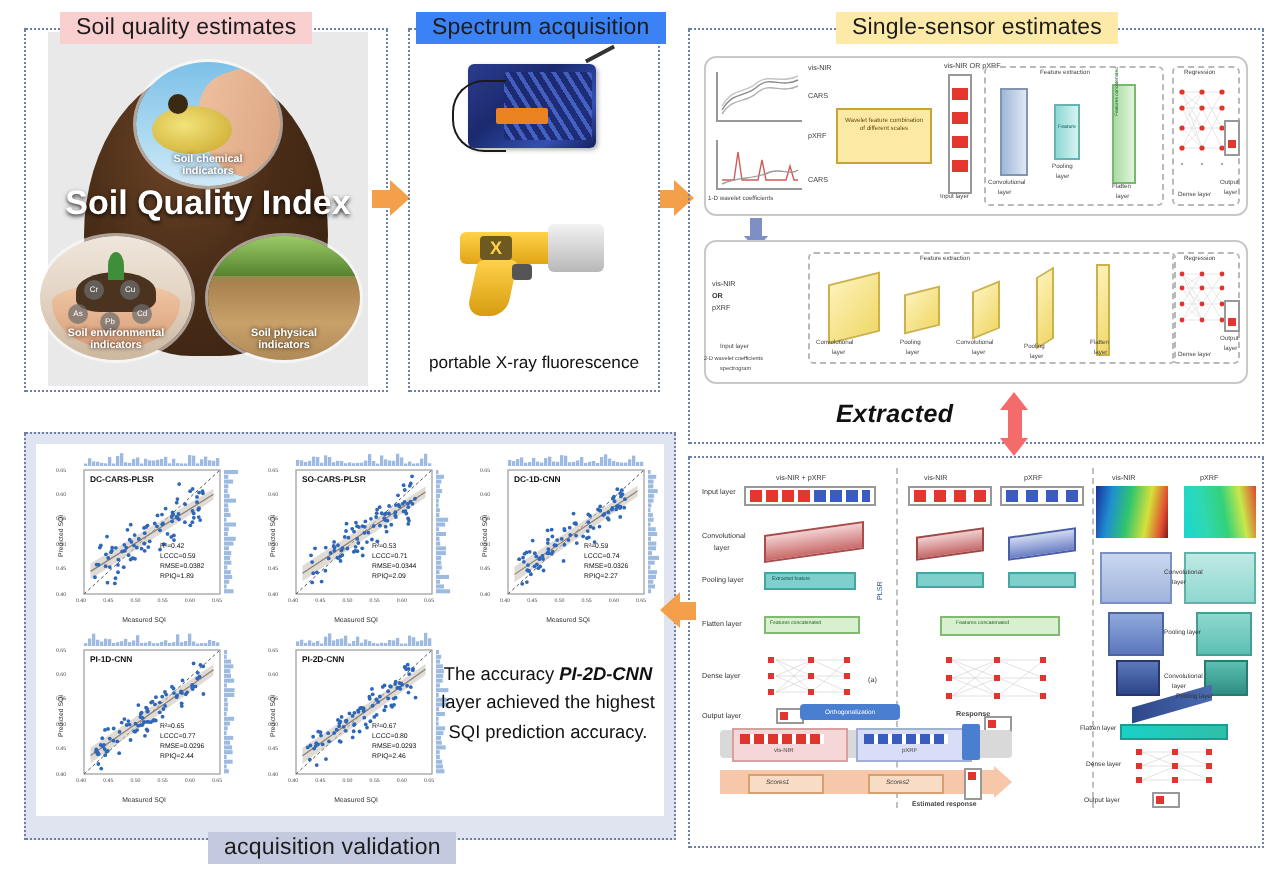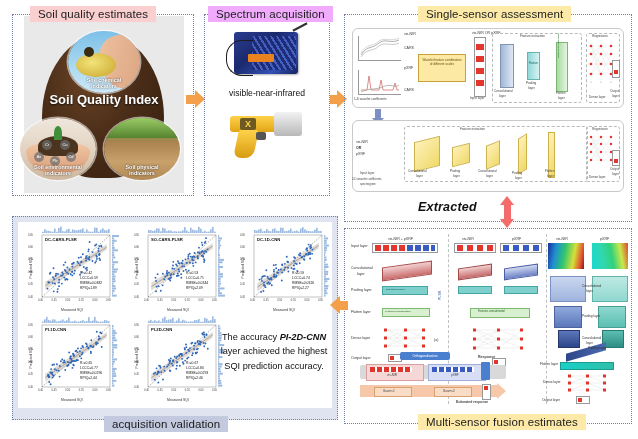--- a/index.html
+++ b/index.html
@@ -2,34 +2,34 @@
 <html><head>
 <meta charset="utf-8">
 <style>
   html,body{margin:0;padding:0;background:#ffffff;}
   body{font-family:"Liberation Sans","DejaVu Sans",sans-serif;}
   #page{position:relative;width:638px;height:439px;overflow:hidden;background:#fff;}
   .dash-box{position:absolute;border:1.5px dotted #6f7fa8;box-sizing:border-box;}
   .hdr{position:absolute;font-size:11.5px;color:#1c1c1c;padding:2px 8px;
        white-space:nowrap;letter-spacing:.1px;z-index:6;}
   .hdr.pink{background:#f9cfcf;}
-  .hdr.green{background:#f0abfc;}
+  .hdr.green{background:#3b82f6;}
   .hdr.yellow{background:#fdeaa8;}
   .hdr.blue{background:#c3c9de;}
 
   
   #p1-bg{position:absolute;left:24px;top:16px;width:160px;height:177px;background:#e9e9e9;}
   .soilmound{position:absolute;border-radius:50% 50% 44% 44%/58% 58% 42% 42%;
      background:radial-gradient(ellipse at 38% 28%, #6b4426 0%, #4a2d18 45%, #35200f 100%);}
   .photocircle{position:absolute;border-radius:50%;overflow:hidden;
      box-shadow:0 0 0 1.5px rgba(255,255,255,.55);}
   .pc-label{position:absolute;left:0;right:0;bottom:4px;text-align:center;color:#fff;
      font-size:5.4px;font-weight:bold;line-height:1.15;text-shadow:0 0 2px rgba(0,0,0,.85);}
   #sqi-title{position:absolute;left:28px;top:92px;width:152px;text-align:center;color:#fff;
-     font-size:13px;font-weight:bold;text-shadow:0 1px 2px rgba(0,0,0,.8);z-index:4;}
+     font-size:17px;font-weight:bold;text-shadow:0 1px 2px rgba(0,0,0,.8);z-index:4;}
 
   
   #pc-chem{left:68px;top:31px;width:72px;height:62px;
      background:linear-gradient(#7dc0e8 0%,#a9d8f0 55%,#cfe8f6 100%);}
   #pc-chem .hand{position:absolute;right:-4px;top:4px;width:44px;height:54px;
      background:linear-gradient(120deg,#f0c3a2,#d9a07c);border-radius:46% 30% 38% 50%;transform:rotate(-18deg);}
   #pc-chem .vial{position:absolute;left:8px;top:22px;width:40px;height:24px;
      background:radial-gradient(ellipse at 40% 40%,#f2e37a,#c9a52a);border-radius:50%;}
   #pc-chem .drop{position:absolute;left:16px;top:16px;width:10px;height:10px;background:#3a2a12;border-radius:50%;}
 
@@ -168,37 +168,37 @@
   <div class="dash-box" style="left:204px;top:14px;width:126px;height:182px;"></div>
   <div class="hdr green" style="left:208px;top:6px;">Spectrum acquisition</div>
 
   <div id="vnir-dev">
     <div class="body"></div>
       <div class="fan"></div>
       <div class="badge"></div>
     <div class="cable"></div>
       <div class="whip"></div>
   </div>
-  <div class="caption" style="left:204px;top:88px;width:126px;">visible-near-infrared</div>
 
   <div id="pxrf-dev">
     <div class="barrel"></div>
     <div class="xbox">X</div>
     <div class="head"></div>
       <div class="grip"></div>
       <div class="trig"></div>
   </div>
+  <div class="caption" style="left:202px;top:176px;width:130px;">portable X-ray fluorescence</div>
 
   <div style="position:absolute;left:330px;top:90px;">
     <div class="arrow-body" style="left:0;top:5px;width:8px;height:9px;"></div>
     <div class="arrow-head" style="left:7px;top:0;"></div>
   </div>
 
   <div class="dash-box" style="left:344px;top:14px;width:288px;height:208px;"></div>
-  <div class="hdr yellow" style="left:418px;top:6px;">Single-sensor assessment</div>
+  <div class="hdr yellow" style="left:418px;top:6px;">Single-sensor estimates</div>
 
   <div class="subbox" style="left:352px;top:28px;width:272px;height:80px;"></div>
 
   <div class="spect" style="left:358px;top:36px;width:42px;height:24px;border-left:.6px solid #999;border-bottom:.6px solid #999;overflow:hidden;">
     <svg width="42" height="24" viewBox="0 0 42 24">
       <path d="M2,19 C8,9 14,13 20,7 C26,2 32,8 40,4" fill="none" stroke="#8a8a8a" stroke-width=".7"></path>
       <path d="M2,21 C8,12 14,16 20,10 C26,5 32,11 40,7" fill="none" stroke="#b0b0b0" stroke-width=".7"></path>
       <path d="M2,17 C8,7 14,11 20,5 C26,1 32,6 40,2" fill="none" stroke="#c4c4c4" stroke-width=".7"></path>
     </svg>
   </div>
@@ -356,21 +356,20 @@
   <div class="tiny2" style="left:612px;top:173px;">layer</div>
 
   <div id="comparison">Extracted</div>
   <div class="redarrow" style="left:500px;top:196px;width:15px;height:32px;">
     <div class="up"></div>
       <div class="stem"></div>
       <div class="dn"></div>
   </div>
 
   <div class="dash-box" style="left:344px;top:228px;width:288px;height:196px;"></div>
-  <div class="hdr yellow" style="left:418px;top:414px;">Multi-sensor fusion estimates</div>
 
   <div class="fusecol" style="left:350px;top:234px;width:98px;height:170px;"></div>
   <div class="tiny" style="left:388px;top:237px;">vis-NIR + pXRF</div>
   <div class="vecbar" style="left:372px;top:243px;width:64px;height:8px;">
     <div class="vecseg" style="left:2px;top:1px;width:6px;height:6px;"></div>
     <div class="vecseg" style="left:10px;top:1px;width:6px;height:6px;"></div>
     <div class="vecseg" style="left:18px;top:1px;width:6px;height:6px;"></div>
     <div class="vecseg" style="left:26px;top:1px;width:6px;height:6px;"></div>
     <div class="vecsegb" style="left:34px;top:1px;width:6px;height:6px;"></div>
     <div class="vecsegb" style="left:42px;top:1px;width:6px;height:6px;"></div>

